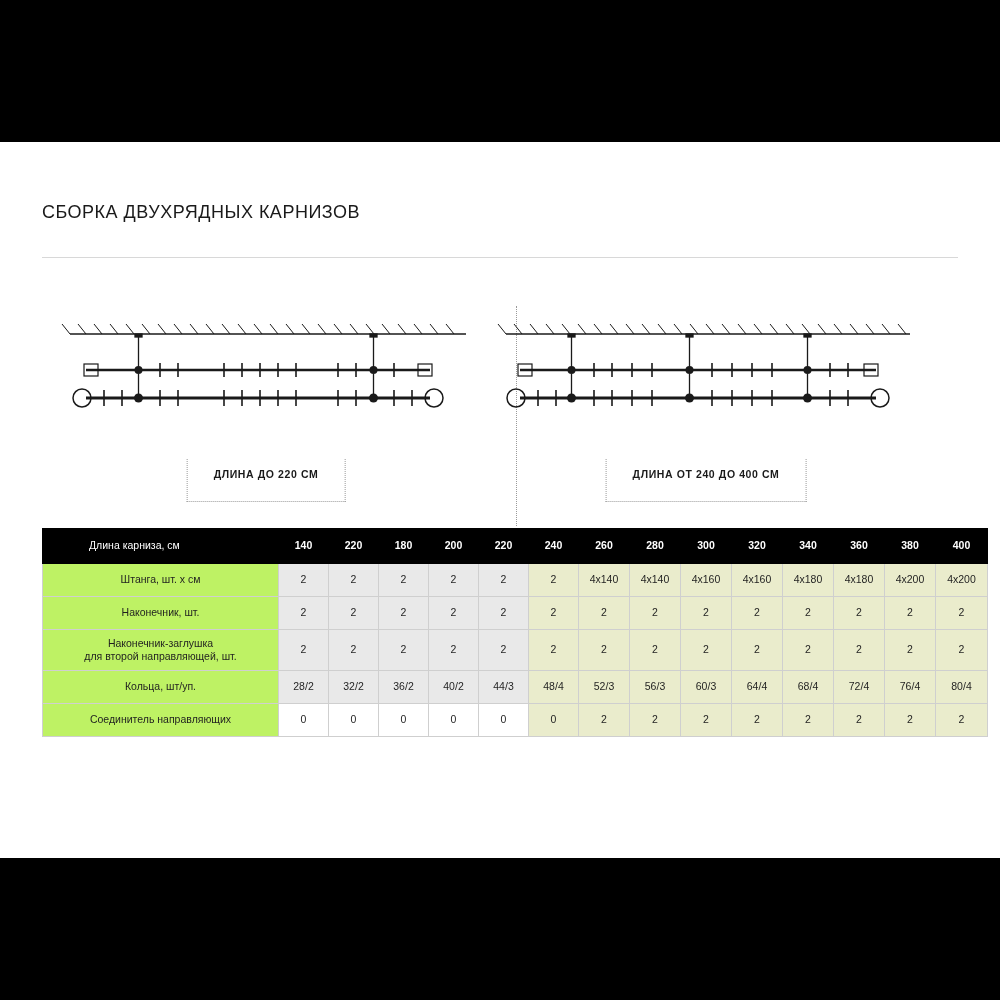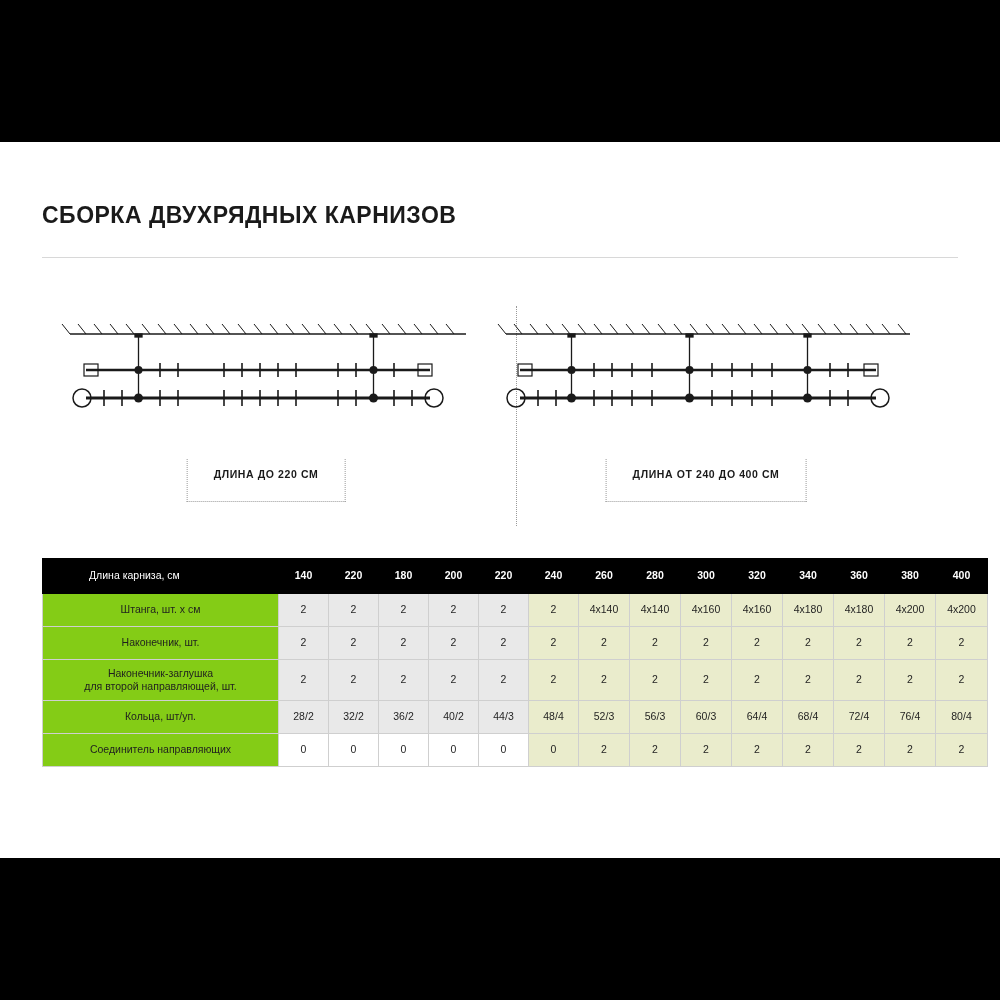--- a/index.html
+++ b/index.html
@@ -18,22 +18,22 @@
     left: 0;
     top: 142px;
     width: 1000px;
     height: 716px;
     background: #ffffff;
   }
   .title {
     position: absolute;
     left: 42px;
     top: 60px;
-    font-size: 23px;
-    font-weight: bold;
+    font-size: 18px;
+    font-weight: normal;
     letter-spacing: 0.5px;
     color: #1a1a1a;
   }
   .title-rule {
     position: absolute;
     left: 42px;
     top: 115px;
     width: 916px;
     height: 1px;
     background: #d8d8d8;
@@ -77,21 +77,21 @@
     color: #1a1a1a;
     white-space: nowrap;
   }
   .caption-box::before,
   .caption-box::after { content: none; }
 
   
   .table-wrap {
     position: absolute;
     left: 42px;
-    top: 416px;
+    top: 386px;
     width: 916px;
   }
   table {
     border-collapse: collapse;
     width: 916px;
     table-layout: fixed;
   }
   th, td {
     border: 1px solid #cfcfcf;
     font-size: 10.5px;
@@ -109,21 +109,21 @@
     font-size: 10.5px;
     height: 34px;
   }
   thead th.rowlabel {
     text-align: left;
     padding-left: 46px;
     font-weight: normal;
   }
   td.rowlabel {
     text-align: center;
-    background: #84cc16;
+    background: #bef264;
     font-size: 10.5px;
     padding: 0 6px;
     width: 236px;
   }
   td.grey { background: #e9e9e9; }
   td.yellow { background: #eaeccc; }
   td.white { background: #ffffff; }
   tr.tall td { height: 40px; }
   .label-two-line { display: block; }
 </style>

